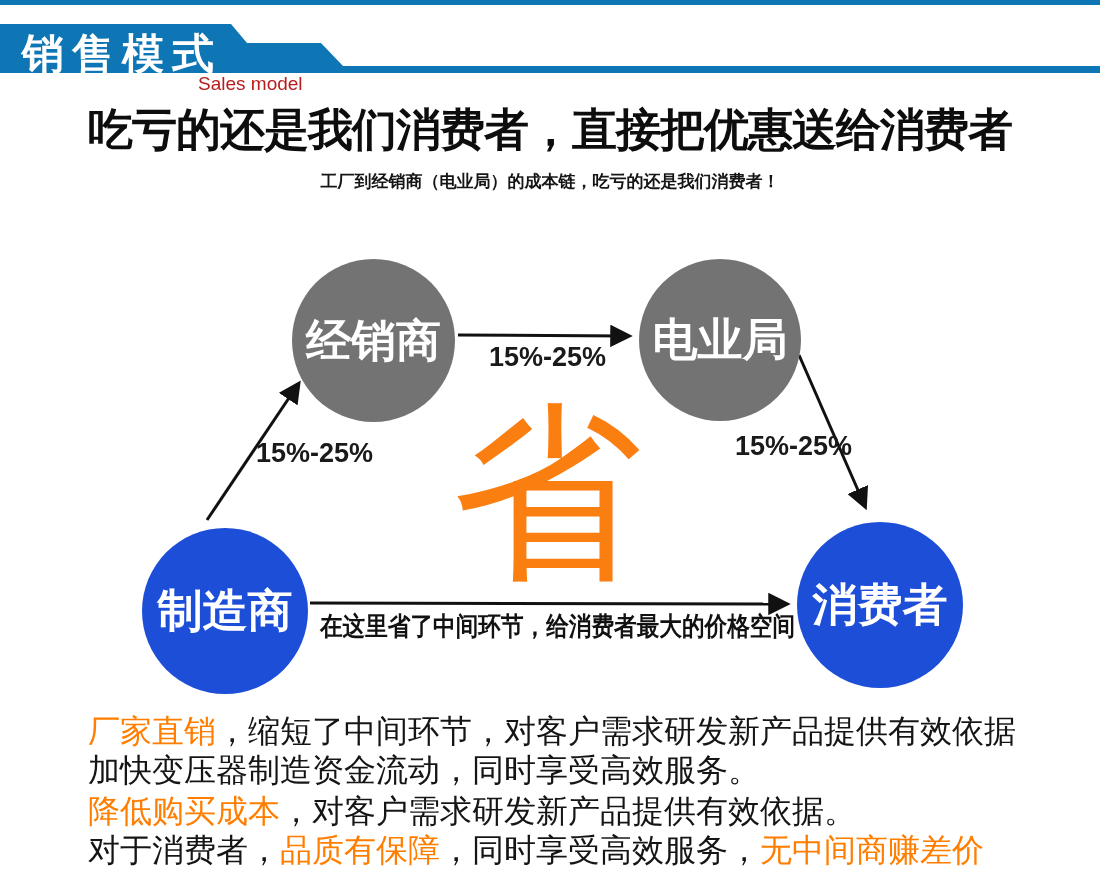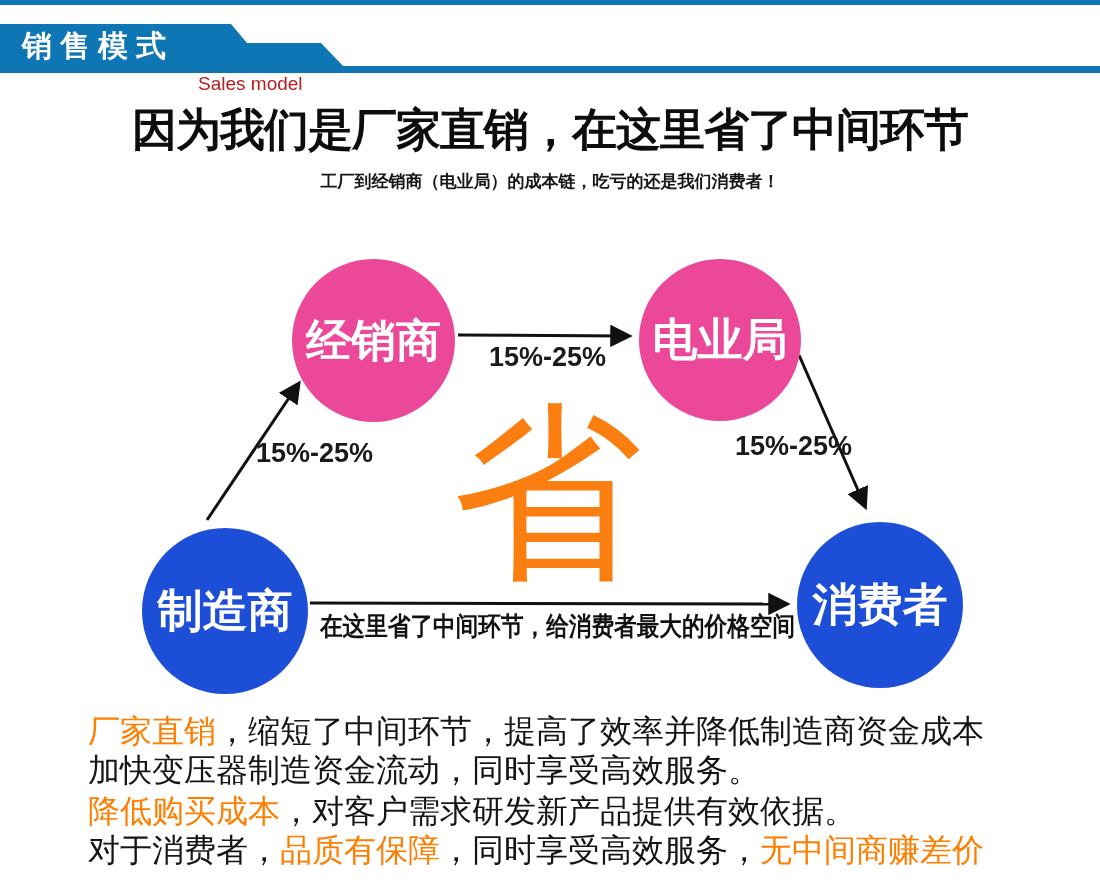--- a/index.html
+++ b/index.html
@@ -8,21 +8,21 @@
   .page {
     position:relative; width:1100px; height:883px;
     background:#ffffff; overflow:hidden;
   }
 
   
   .banner { position:absolute; left:0; top:0; width:1100px; height:80px; }
   .banner svg { position:absolute; left:0; top:0; }
   .banner-title {
     position:absolute; left:22px; top:26px;
-    color:#ffffff; font-size:30px; font-weight:bold; letter-spacing:8px;
+    color:#ffffff; font-size:42px; font-weight:bold; letter-spacing:8px;
     white-space:nowrap;
   }
   .banner-sub {
     position:absolute; left:198px; top:45px;
     color:#b91c1c; font-size:19px; white-space:nowrap;margin-top:28px;
   }
 
   
   .title {
     position:absolute; left:0; top:100px; width:1100px;
@@ -36,21 +36,21 @@
     white-space:nowrap;
   }
 
   
   .arrows { position:absolute; left:0; top:0; pointer-events:none; }
   .node {
     position:absolute; border-radius:50%;
     display:flex; align-items:center; justify-content:center;
     color:#ffffff; font-weight:bold; font-size:45px; white-space:nowrap;
   }
-  .node.orange { background:#ec4899; }
+  .node.orange { background:#737373; }
   .node.blue   { background:#1d4ed8; }
   .node-distributor  { left:292px; top:259px; width:163px; height:163px; }
   .node-power        { left:639px; top:259px; width:162px; height:162px; }
   .node-manufacturer { left:142px; top:528px; width:166px; height:166px; }
   .node-consumer     { left:797px; top:522px; width:166px; height:166px; }
 
   .center-char {
     position:absolute; left:452px; top:398px;
     color:#fb7e10; font-size:190px; line-height:1; font-weight:400;
   }
@@ -85,21 +85,21 @@
 
   <div class="banner">
     <svg width="1100" height="80" viewBox="0 0 1100 80">
       <rect x="0" y="0" width="1100" height="5" fill="#0e76b4"></rect>
       <polygon points="0,24 231,24 247,43 321,43 343,66 1100,66 1100,73 0,73" fill="#0e76b4"></polygon>
     </svg>
     <div class="banner-title">销售模式</div>
     <div class="banner-sub">Sales model</div>
   </div>
 
-  <div class="title">因为我们是厂家直销，在这里省了中间环节</div>
+  <div class="title">吃亏的还是我们消费者，直接把优惠送给消费者</div>
   <div class="subtitle">工厂到经销商（电业局）的成本链，吃亏的还是我们消费者！</div>
 
   <div>
 
     <svg class="arrows" width="1100" height="883" viewBox="0 0 1100 883">
       <defs>
         <marker id="ah" viewBox="0 0 10 10" refX="7" refY="5" markerWidth="7.5" markerHeight="7.5" orient="auto">
           <path d="M0,0 L10,5 L0,10 Z" fill="#111111"></path>
         </marker>
       </defs>
@@ -125,21 +125,21 @@
     <div class="center-char">省</div>
 
     <div class="pct pct-left">15%-25%</div>
     <div class="pct pct-top">15%-25%</div>
     <div class="pct pct-right">15%-25%</div>
     <div class="edge-caption">在这里省了中间环节，给消费者最大的价格空间</div>
   </div>
 
   <div class="bodypara para-1">
     <div class="line">
-      <span class="seg-orange">厂家直销</span><span>，缩短了中间环节，提高了效率并降低制造商资金成本</span>
+      <span class="seg-orange">厂家直销</span><span>，缩短了中间环节，对客户需求研发新产品提供有效依据</span>
     </div>
     <div class="line">
       <span>加快变压器制造资金流动，同时享受高效服务。</span>
     </div>
   </div>
 
   <div class="bodypara para-2">
     <div class="line">
       <span class="seg-orange">降低购买成本</span><span>，对客户需求研发新产品提供有效依据。</span>
     </div>

